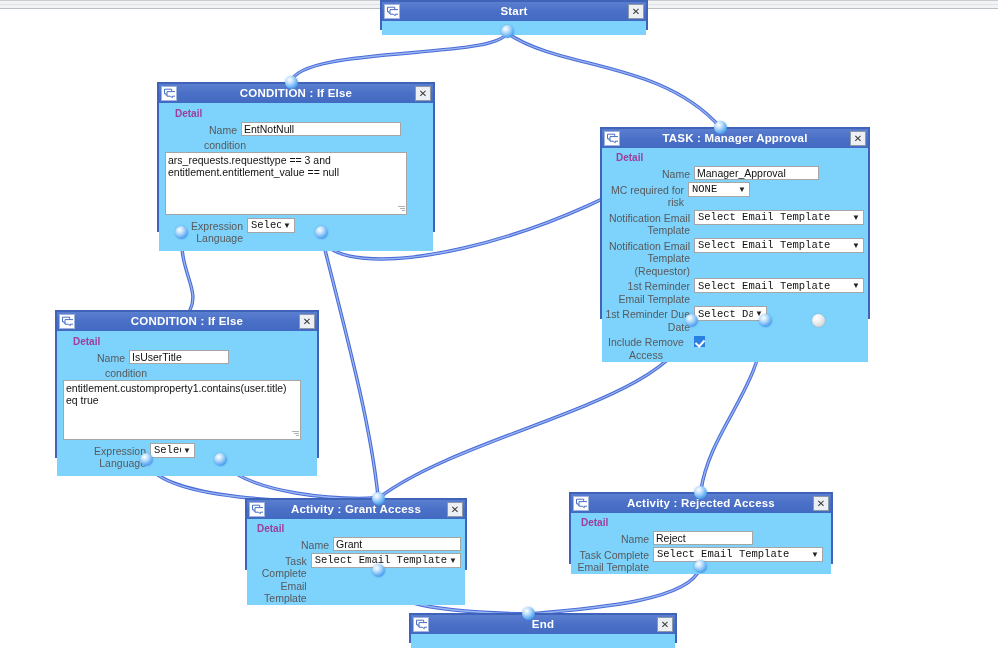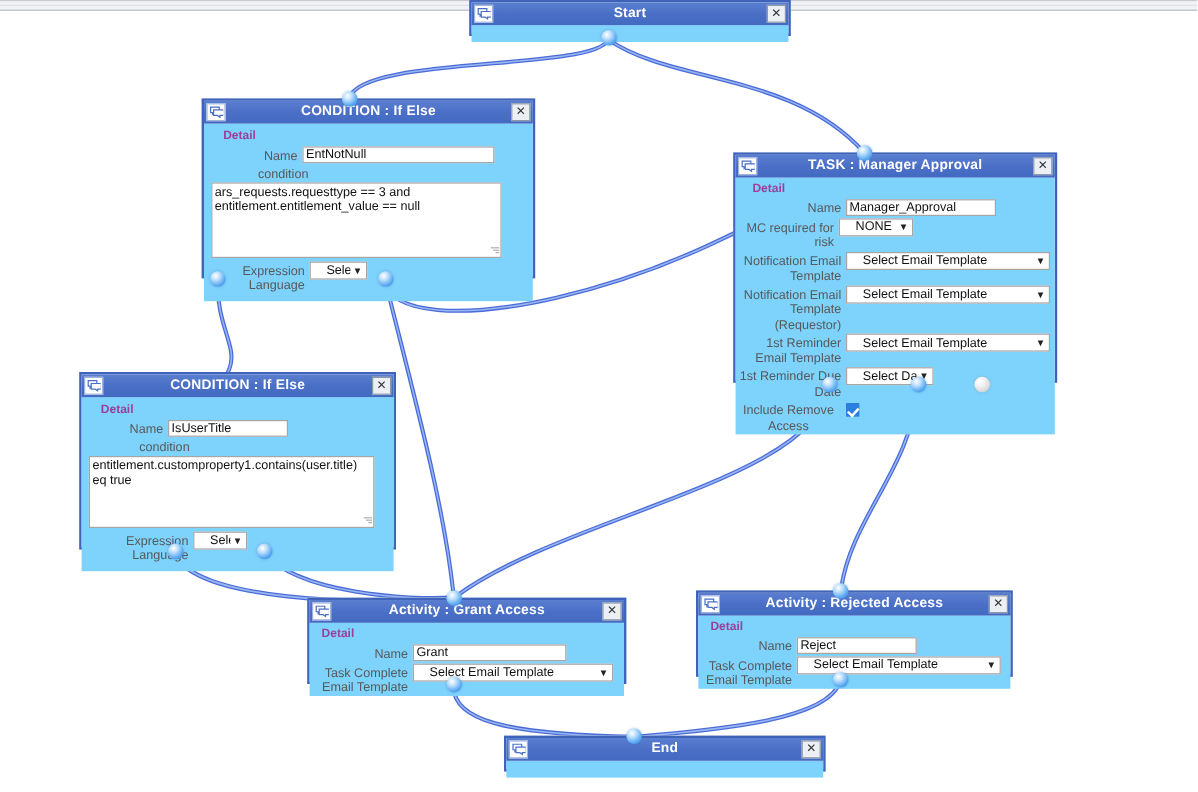--- a/index.html
+++ b/index.html
@@ -29,21 +29,20 @@
   
   #edges{position:absolute;left:0;top:0;width:998px;height:660px;pointer-events:none;}
 
   
   .node{
     position:absolute;
     background:#ffffff;
     border:2px solid #3f63b8;
     box-sizing:border-box;
     z-index:5;
-    margin-left:11px;
   }
   .node .titlebar{
     height:19px;
     background:linear-gradient(to bottom,#5a7fd0 0%,#4a6fc6 50%,#436ac2 100%);
     position:relative;
     display:flex;align-items:center;justify-content:center;
   }
   .node .title{
     color:#ffffff;
     font-size:11.5px;
@@ -112,21 +111,21 @@
     background:#fff;
     height:15px;
     font-size:10.5px;
     color:#111;
     font-family:"Liberation Sans",sans-serif;
     box-sizing:border-box;
     padding:0 1px;
     position:relative;
     display:flex;align-items:center;
   }
-  .sel .seltxt{flex:1;padding-left:12px;white-space:nowrap;overflow:hidden;}
+  .sel .seltxt{flex:1;padding-left:2px;white-space:nowrap;overflow:hidden;font-family:Liberation Mono, monospace;}
   .sel .caret{
     width:12px;text-align:center;font-size:8px;color:#222;
   }
   .cond-lbl{
     font-size:10.5px;color:#58595b;margin:2px 0 1px 39px;
   }
   .ta{
     border:1px solid #a6a6a6;background:#fff;
     font-size:10.5px;color:#111;
     font-family:"Liberation Sans",sans-serif;
@@ -353,21 +352,21 @@
         <div class="flab" style="width:83px;white-space:pre-line;">Expression
 Language</div>
         <div class="sel" style="width:45px;">
           <span class="seltxt">Select</span>
           <span class="caret">▼</span>
         </div>
       </div>
     </div>
   </div>
 
-  <div class="node" style="left:245px;top:498px;width:266px;height:72px;">
+  <div class="node" style="left:245px;top:498px;width:222px;height:72px;">
     <div class="titlebar">
       <div class="nicon">
         <svg width="12" height="11" viewBox="0 0 12 11">
           <path d="M1.5 1.2h7.2v4.6H5.2L3.1 7.3V5.8H1.5z" fill="#fff" stroke="#4a6fc6" stroke-width="1"></path>
           <path d="M4 3.6h8.5v4.6H9.3v1.5L7.2 8.2H4z" fill="#fff" stroke="#4a6fc6" stroke-width="1"></path>
         </svg>
       </div>
       <span class="title">Activity : Grant Access</span>
       <div class="closebtn">
           <span>✕</span>

